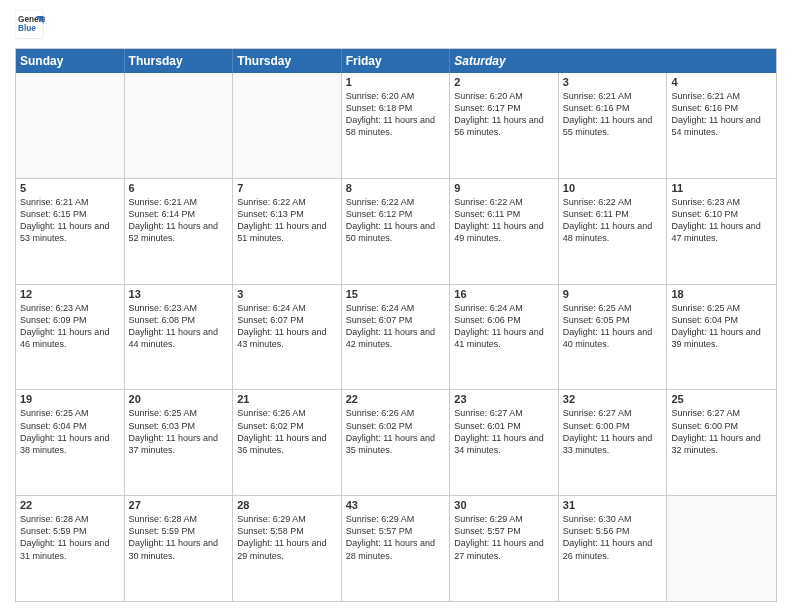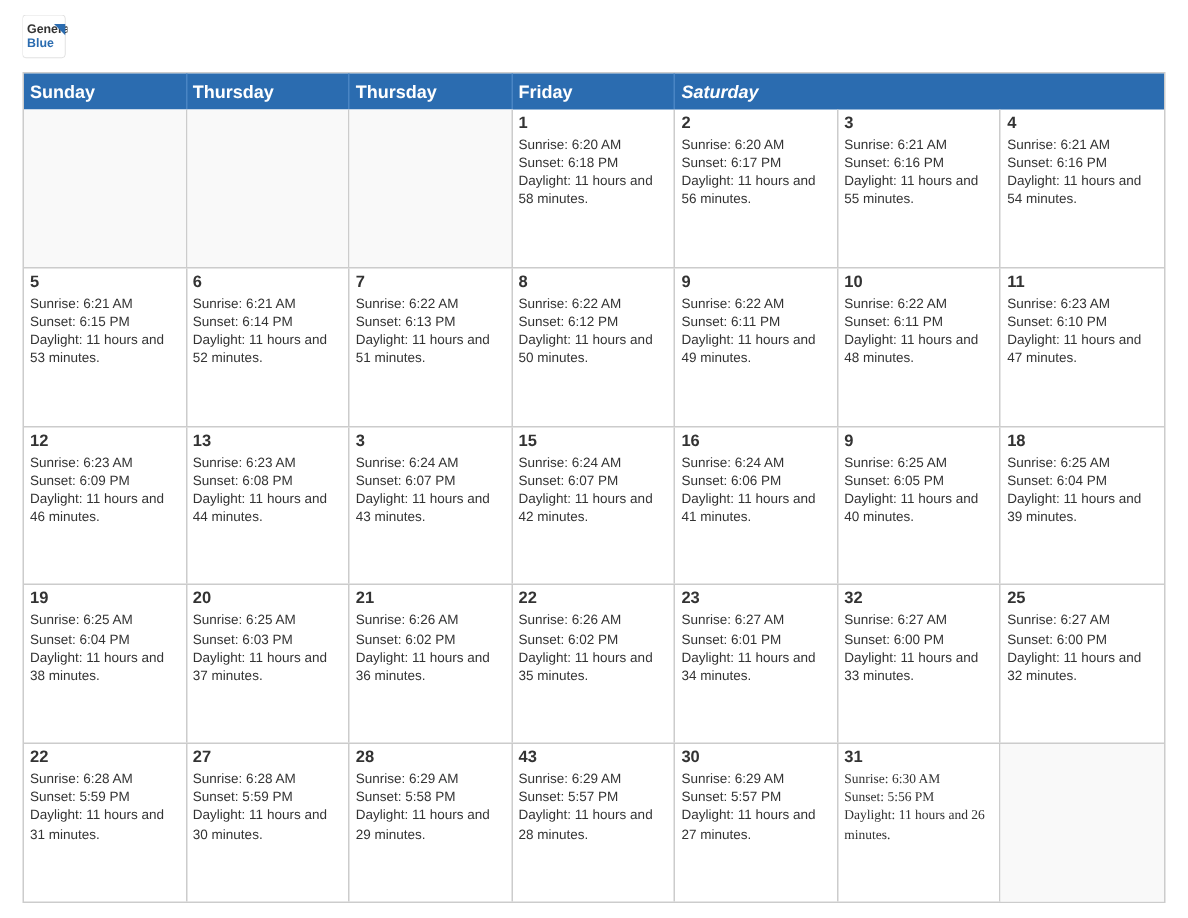--- a/index.html
+++ b/index.html
@@ -312,21 +312,21 @@
 Daylight: 11 hours and 28 minutes.</div>
           </div>
           <div class="cal-cell">
             <span class="day-num">30</span>
             <div class="cell-text" style="white-space: pre-line;">Sunrise: 6:29 AM
 Sunset: 5:57 PM
 Daylight: 11 hours and 27 minutes.</div>
           </div>
           <div class="cal-cell">
             <span class="day-num">31</span>
-            <div class="cell-text" style="white-space: pre-line; font-family: Liberation Serif, serif;">Sunrise: 6:30 AM
+            <div class="cell-text" style="white-space: pre-line;">Sunrise: 6:30 AM
 Sunset: 5:56 PM
 Daylight: 11 hours and 26 minutes.</div>
           </div>
           <div class="cal-cell empty"></div>
         </div>
       </div>
   </div>
 </div>
 
 </body></html>

